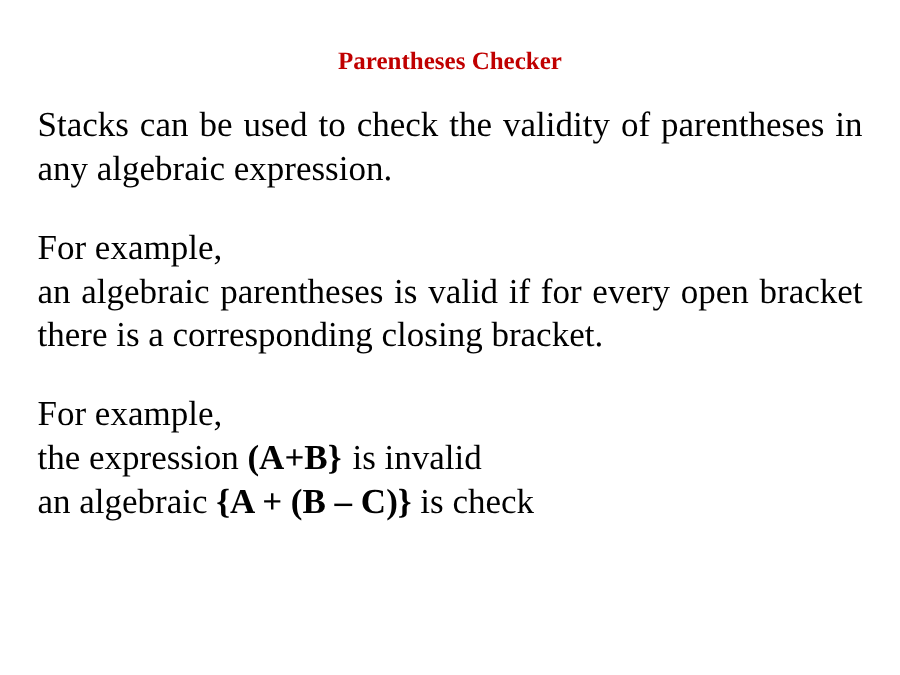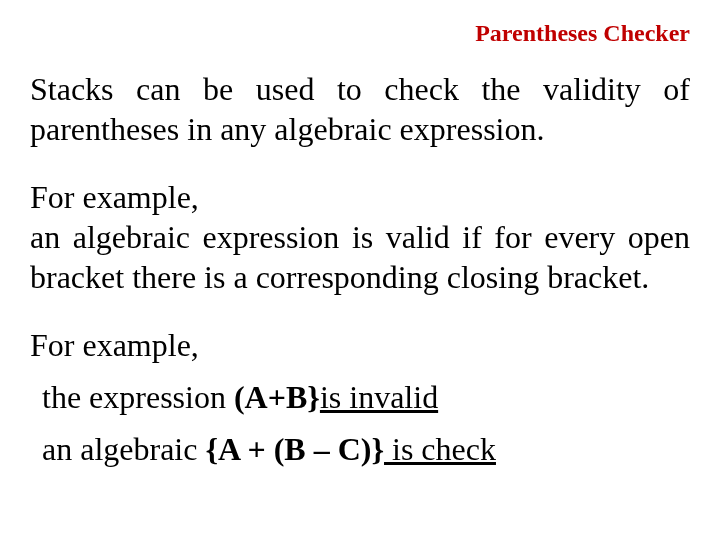--- a/index.html
+++ b/index.html
@@ -11,41 +11,40 @@
     font-family: "Times New Roman", Times, serif;
     color: #000000;
   }
   .slide {
     box-sizing: border-box;
     width: 720px;
     height: 540px;
     padding: 20px 30px 0 30px;
   }
   .title {
-    text-align: right;
+    text-align: center;
     font-weight: bold;
-    font-size: 24px;
-    margin-top: 0;
+    font-size: 20px;
+    margin-top: 18px;
     margin-bottom: 22px;
   }
   .body {
-    font-size: 32px;
+    font-size: 28px;
     line-height: 1.25;
   }
   .para {
     text-align: justify;
     margin: 0 0 0 0;
   }
   .gap {
     margin-top: 28px;
     font-family: Liberation Serif, serif;
   }
   .line {
-    margin: 12px;
-    text-decoration: underline;
+    margin: 0;
   }
   .bold {
     font-weight: bold;
   }
   .fixed-col {
     display: inline-block;
     min-width: 252px;
   }
 </style>
 </head>
@@ -54,21 +53,21 @@
 <div class="slide">
 
   <div class="title" style="color:#C00000;">Parentheses Checker</div>
 
   <div class="body">
 
     <p class="para">Stacks can be used to check the validity of parentheses in any algebraic expression.</p>
 
     <p class="para gap">For example,</p>
 
-    <p class="para">an algebraic expression is valid if for every open bracket there is a corresponding closing bracket.</p>
+    <p class="para">an algebraic parentheses is valid if for every open bracket there is a corresponding closing bracket.</p>
 
     <p class="para gap">For example,</p>
 
     <p class="line">
       <span class="fixed-col">
         <span>the expression </span><span class="bold">(A+B}</span>
       </span><span>is invalid</span>
     </p>
 
     <p class="line">

